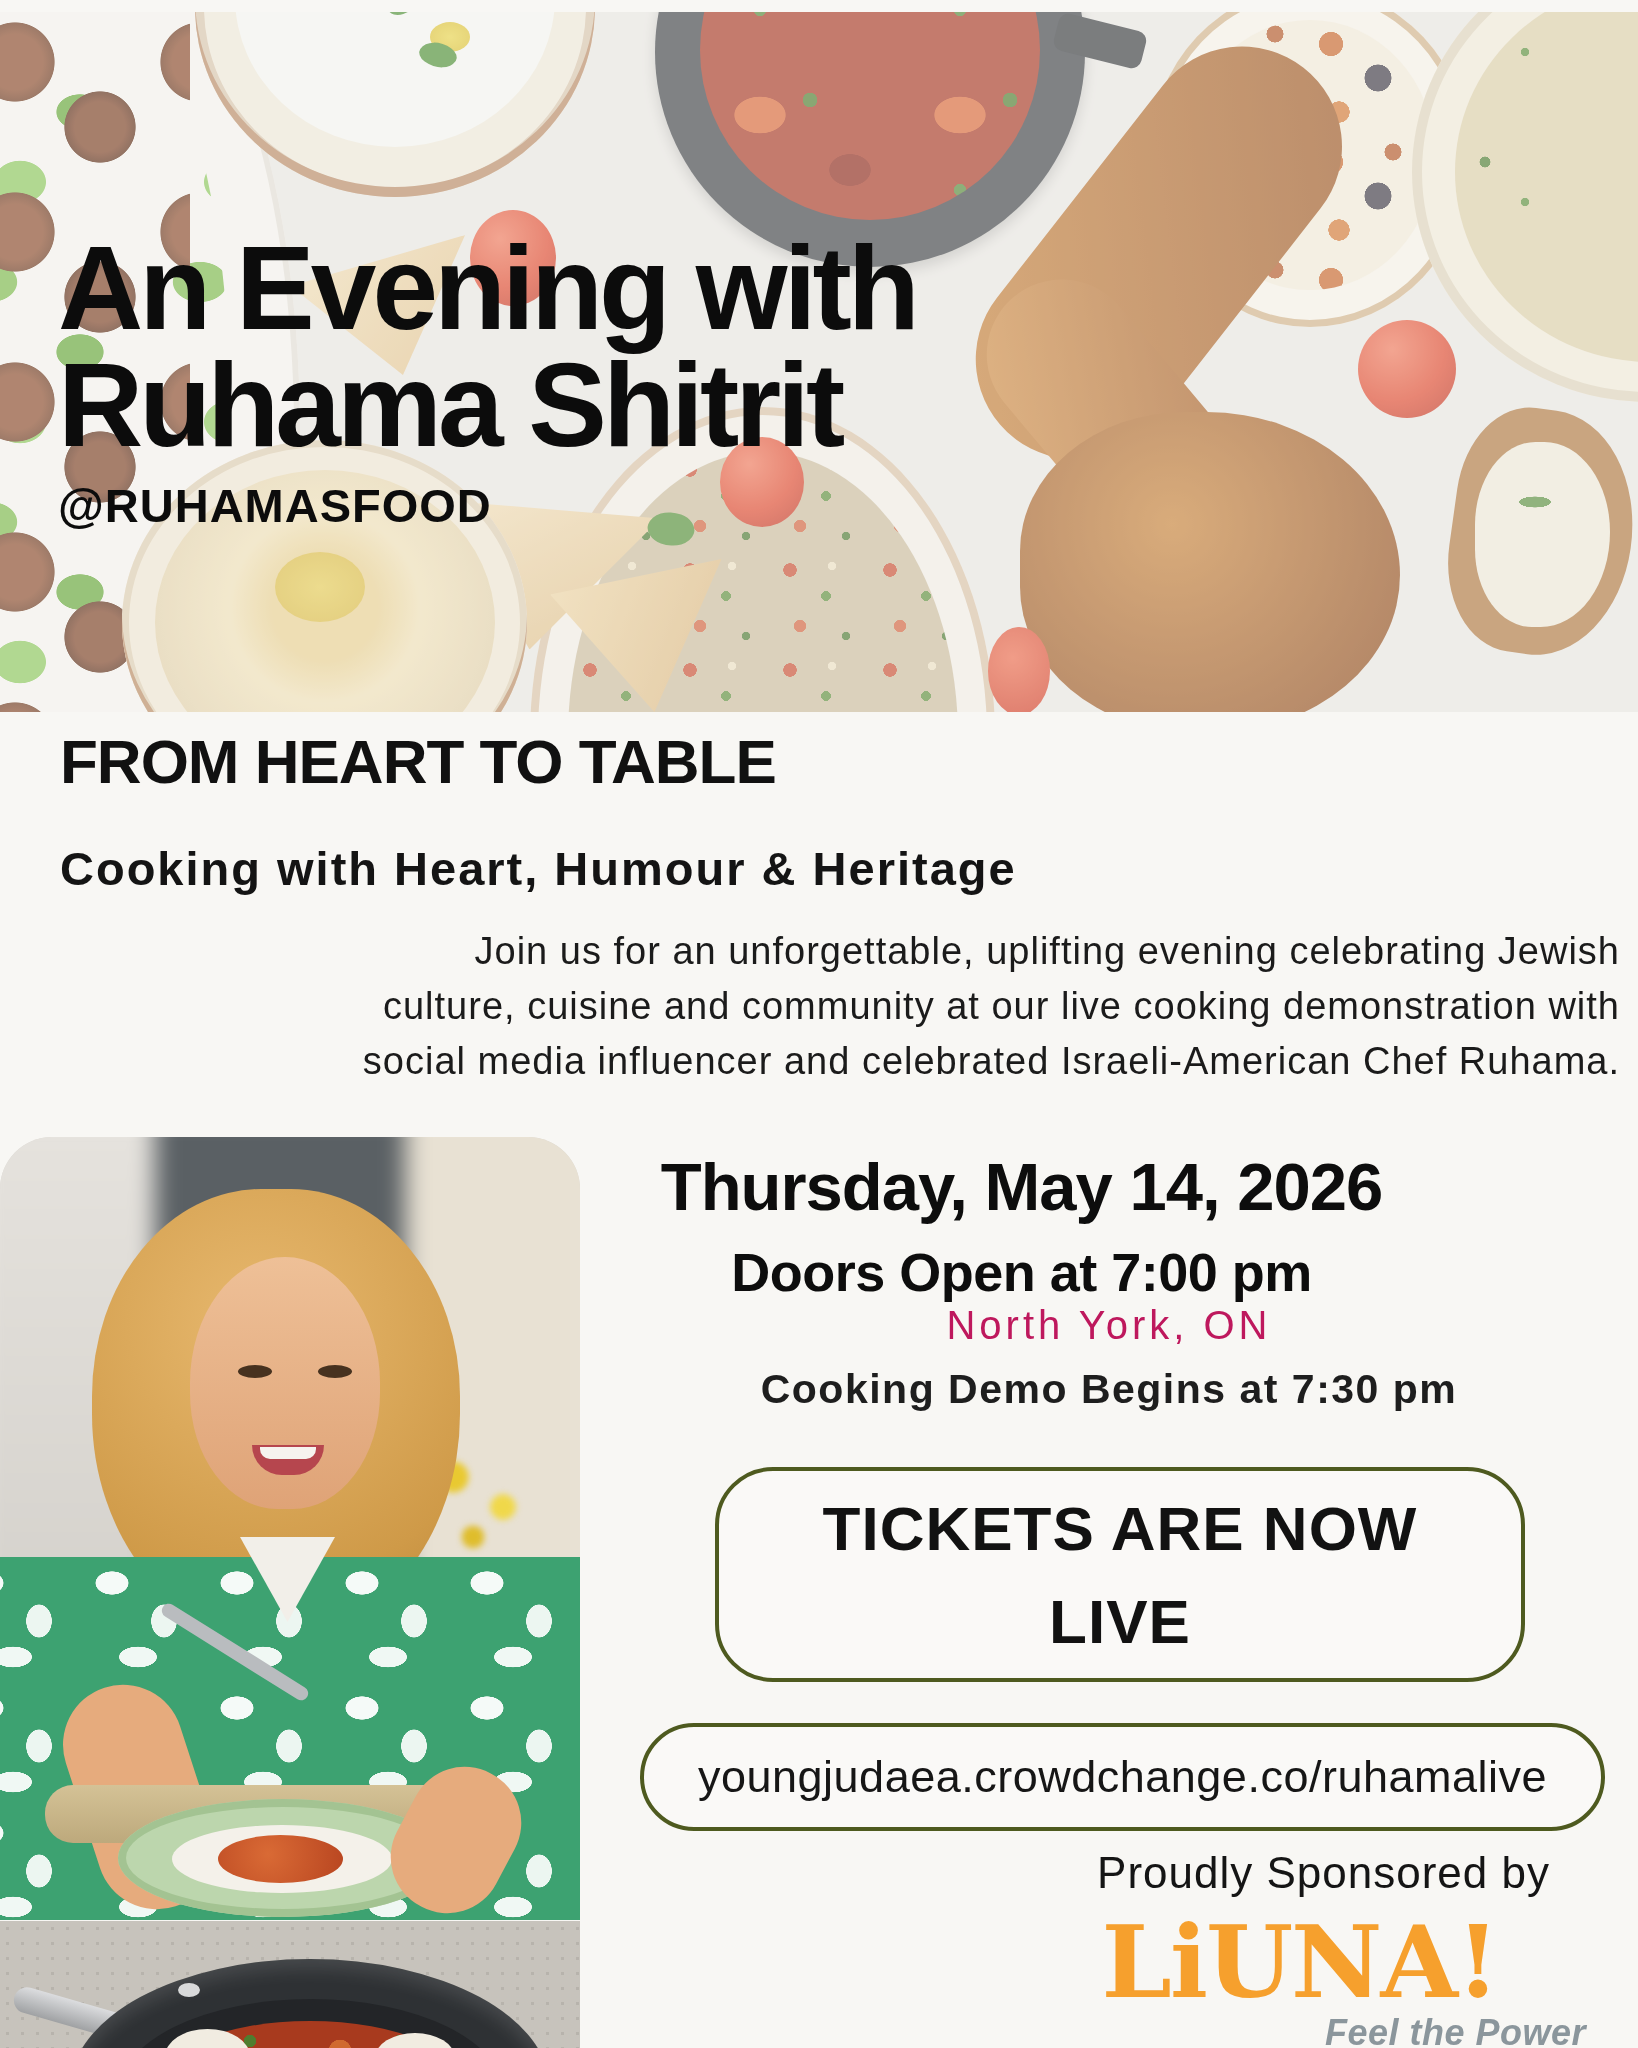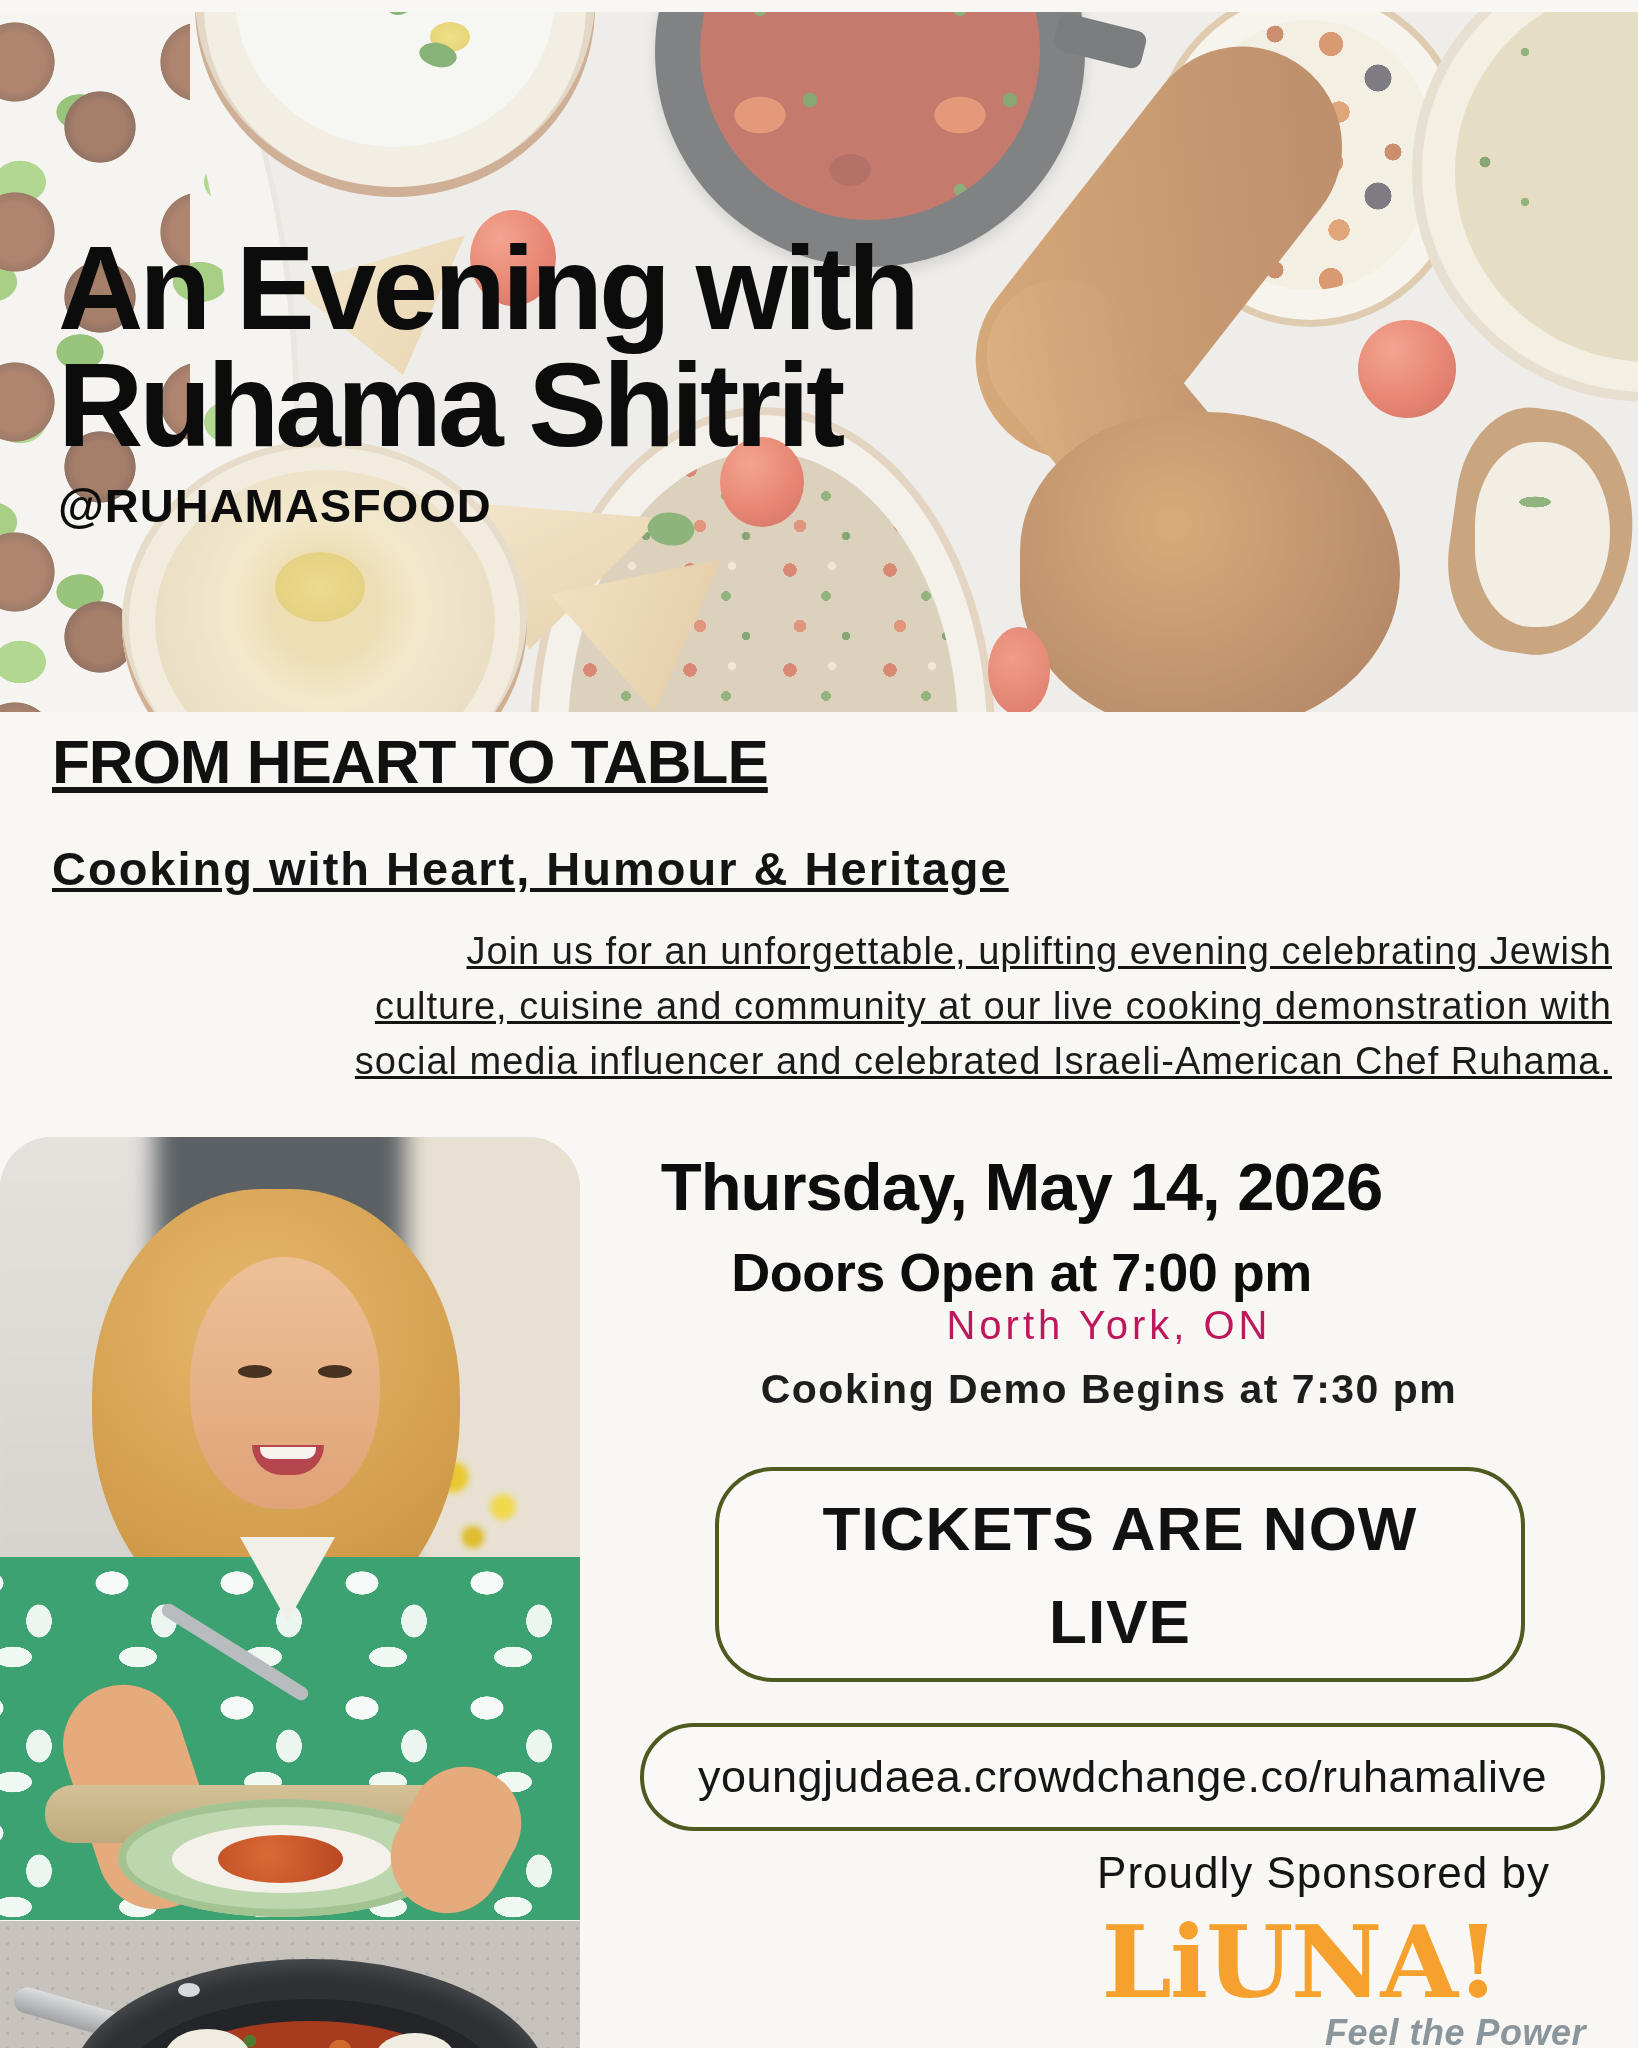--- a/index.html
+++ b/index.html
@@ -74,21 +74,21 @@
   .hummus-fill{left:155px;top:458px;width:340px;height:305px;border-radius:50%;
     background:radial-gradient(circle at 50% 45%,#e8d092 0 22%,#efe0b8 40%,#e3d2ac 70%,#d9c69e);}
   .hummus-oil{left:275px;top:540px;width:90px;height:70px;border-radius:50%;background:radial-gradient(#e5cb4e,#d9b93a 70%,transparent);opacity:.85;}
   .parsley-sprig{left:648px;top:500px;width:46px;height:34px;border-radius:60% 40% 60% 40%;background:#55913a;transform:rotate(20deg);}
   .tomato-half-sm{left:988px;top:615px;width:62px;height:88px;border-radius:50%;background:radial-gradient(circle at 40% 35%,#ec6d4f,#cf3a24);}
   .banner-wash{position:absolute;inset:0;background:rgba(250,249,246,.34);}
   .banner-text{position:absolute;left:58px;top:218px;z-index:5;}
   .banner-title{font-size:118px;line-height:.99;font-weight:800;letter-spacing:-4px;color:#0c0c0c;}
   .banner-handle{margin-top:14px;font-size:47px;font-weight:800;letter-spacing:1px;color:#0c0c0c;}
   
-  .intro{position:absolute;left:52px;top:726px;width:1560px;text-decoration:underline;}
+  .intro{position:absolute;left:60px;top:726px;width:1560px;}
   .intro-heading{font-size:62px;font-weight:800;letter-spacing:-1px;color:#111;}
   .intro-subheading{margin-top:44px;font-size:47px;font-weight:700;letter-spacing:2px;color:#141414;}
   .intro-body{margin-top:28px;font-size:38px;font-weight:400;letter-spacing:1px;color:#1b1b1b;line-height:1.45;text-align:right;}
   .intro-body div{white-space:nowrap;}
   
   .chef-photo{position:absolute;left:0;top:1137px;width:580px;height:783px;border-radius:52px 52px 0 0;overflow:hidden;background:#dcd8d2;}
   .chef-photo .bgblur{position:absolute;inset:-25px;filter:blur(12px);}
   .kb{position:absolute;}
   .kb-left{left:0;top:0;width:190px;height:850px;background:linear-gradient(#e6e3de,#c9c6c0);}
   .kb-dark{left:180px;top:0;width:270px;height:520px;background:#5a6064;}

